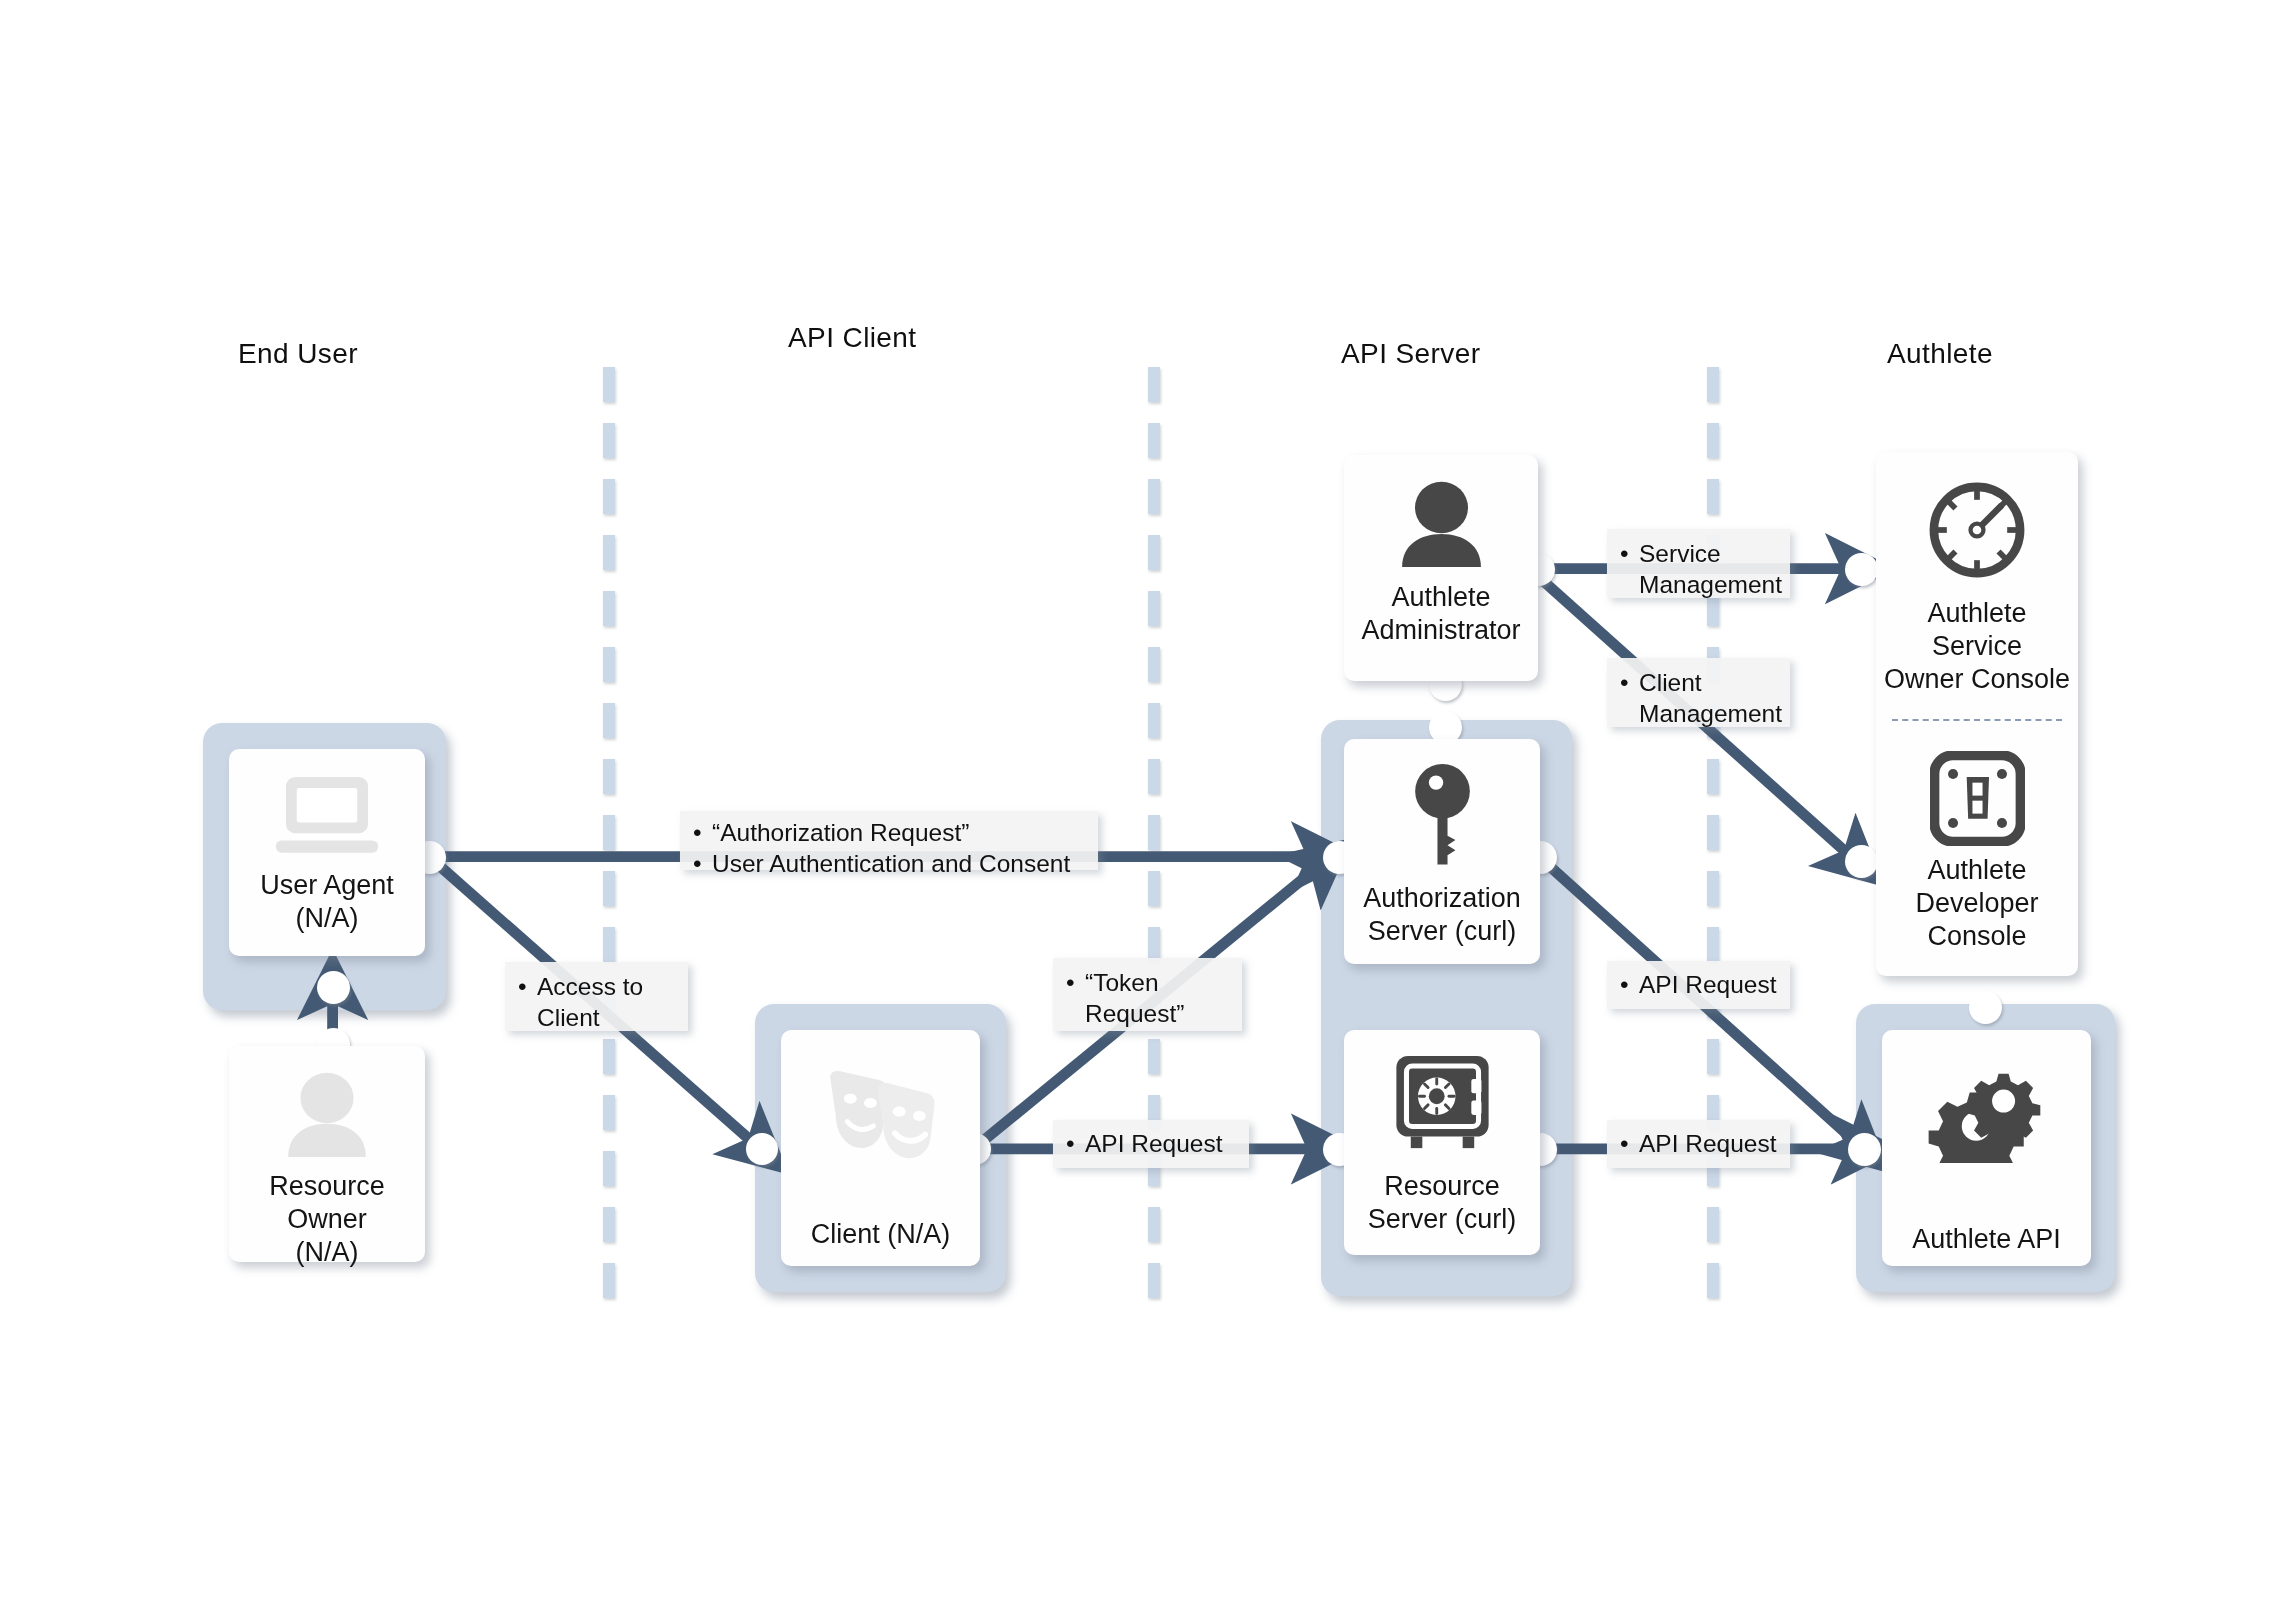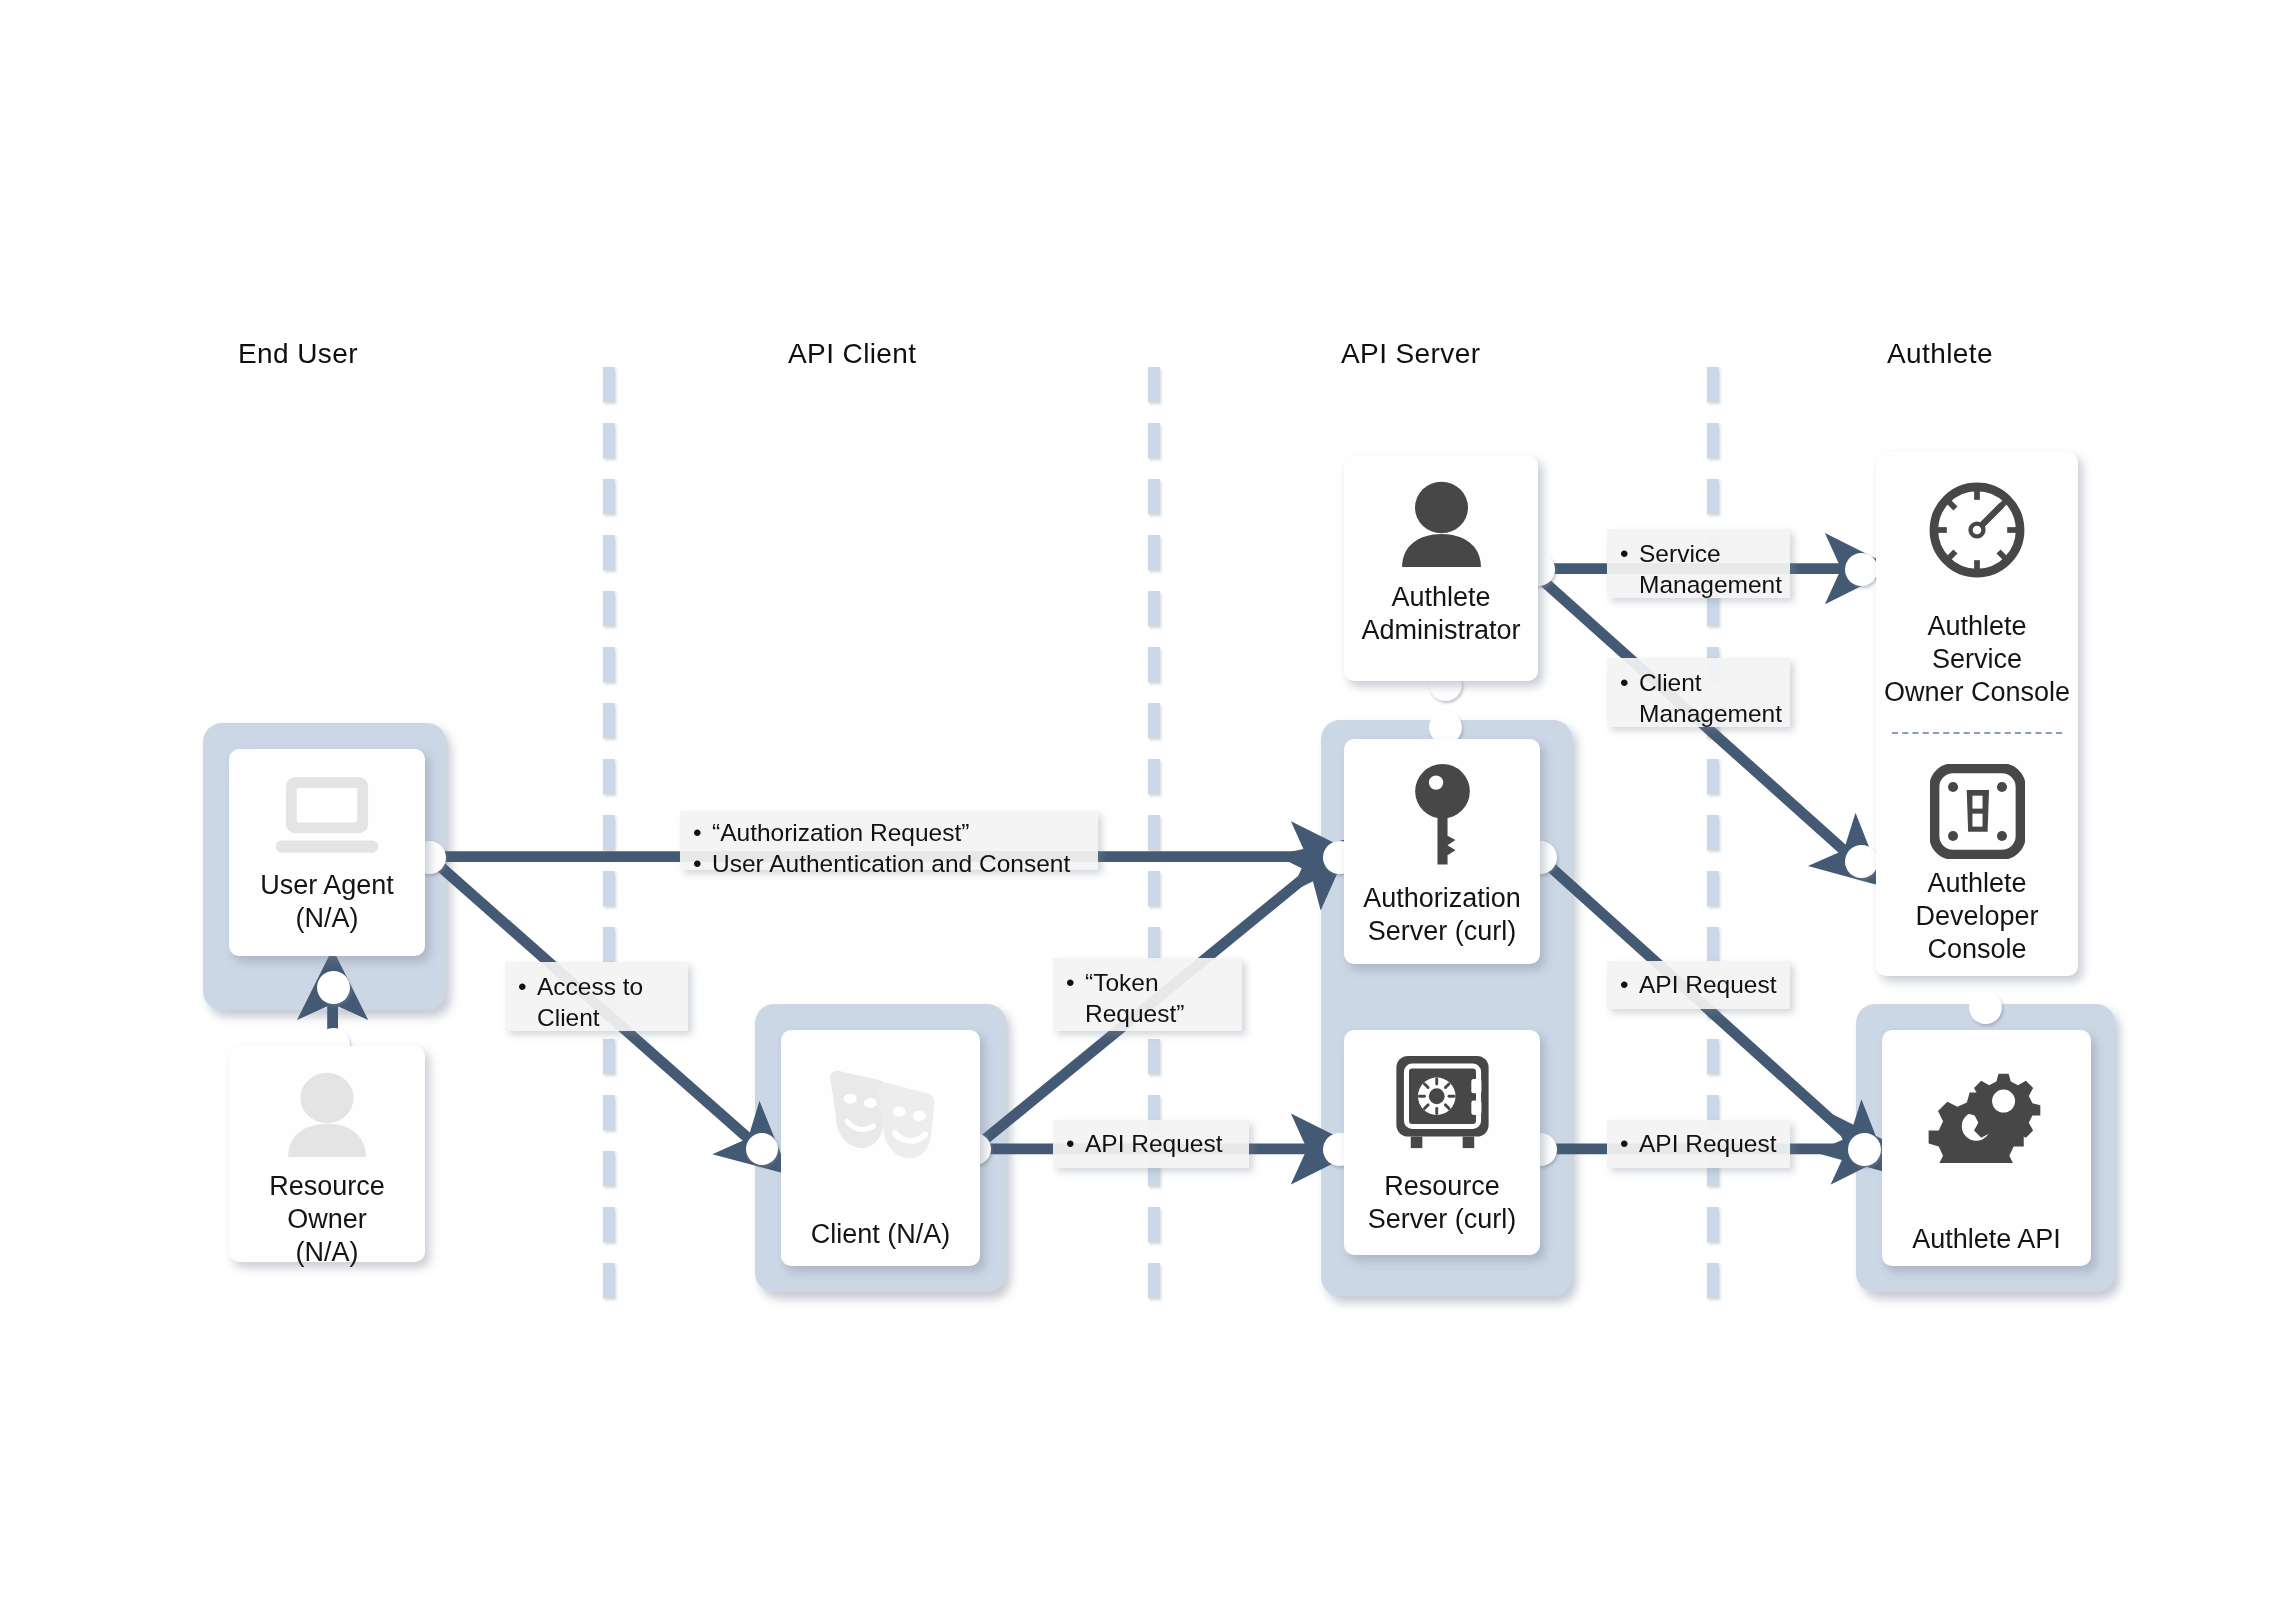--- a/index.html
+++ b/index.html
@@ -69,21 +69,21 @@
 </head>
 <body>
 
 <div id="stage">
 
   <div class="lane-divider" style="left:603px;top:367px;height:943px;"></div>
   <div class="lane-divider" style="left:1148px;top:367px;height:943px;"></div>
   <div class="lane-divider" style="left:1707px;top:367px;height:943px;"></div>
 
   <div class="lane-title" style="left:238px;top:338px;">End User</div>
-  <div class="lane-title" style="left:788px;top:338px;">API Client</div>
+  <div class="lane-title" style="left:788px;top:322px;">API Client</div>
   <div class="lane-title" style="left:1341px;top:338px;">API Server</div>
   <div class="lane-title" style="left:1887px;top:338px;">Authlete</div>
 
   <div class="group" style="left:203px;top:723px;width:243px;height:287px;"></div>
   <div class="group" style="left:755px;top:1004px;width:251px;height:288px;"></div>
   <div class="group" style="left:1321px;top:720px;width:251px;height:576px;"></div>
   <div class="group" style="left:1856px;top:1004px;width:259px;height:288px;"></div>
 
   <svg id="wires" viewBox="0 0 3188 2249">
     <defs>
@@ -242,21 +242,21 @@
           <line x1="113" y1="71" x2="129" y2="71"></line>
           <line x1="30" y1="30" x2="41" y2="41"></line>
           <line x1="101" y1="101" x2="112" y2="112"></line>
           <line x1="112" y1="30" x2="101" y2="41"></line>
           <line x1="41" y1="101" x2="30" y2="112"></line>
         </g>
         <path d="M71 71 L104 38" stroke="#474747" stroke-width="9" stroke-linecap="round"></path>
         <circle cx="71" cy="71" r="9" fill="#ffffff" stroke="#474747" stroke-width="6"></circle>
       </svg>
     </div>
-    <div class="caption" style="margin-top:29px;">
+    <div class="caption" style="margin-top:16px;">
       <div>Authlete Service</div>
       <div>Owner Console</div>
     </div>
 
     <div class="dual-sep" style="margin-top:23px;"></div>
 
     <div class="glyph" style="margin-top:30px;">
       <svg width="95" height="95" viewBox="0 0 132 132">
         <rect x="6" y="6" width="120" height="120" rx="26" fill="none" stroke="#474747" stroke-width="14"></rect>
         <circle cx="32" cy="32" r="7" fill="#474747"></circle>

